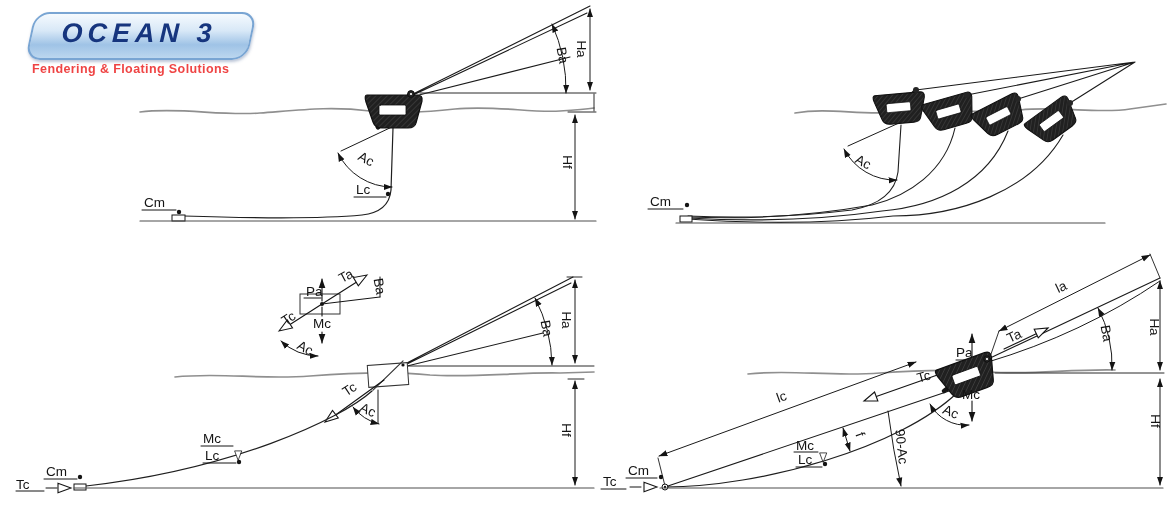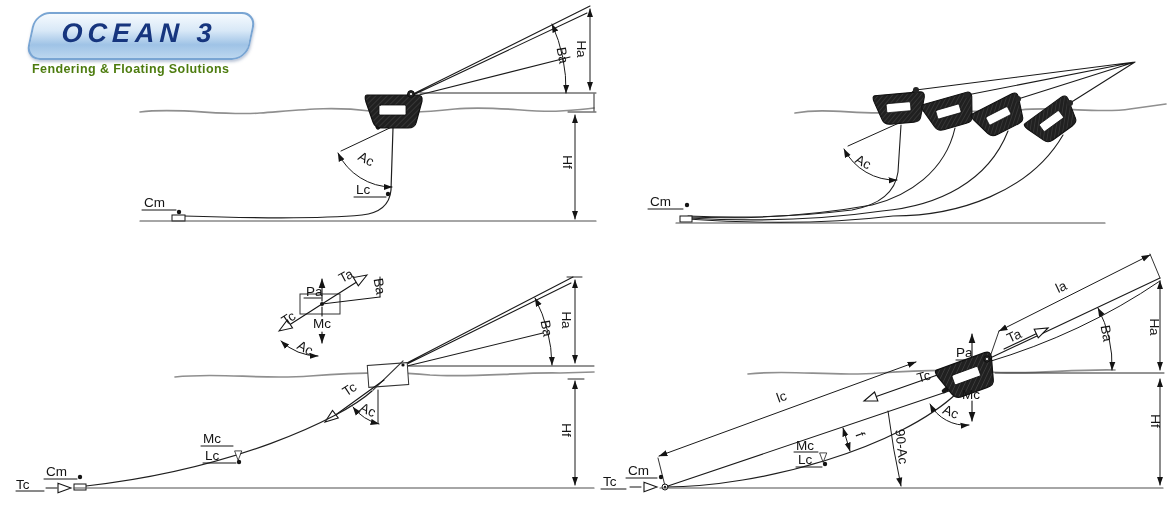--- a/index.html
+++ b/index.html
@@ -19,21 +19,21 @@
     font-size:12.5px;font-weight:bold;letter-spacing:.4px;}
 </style>
 </head>
 <body>
 
 <div id="stage">
 
   <div id="logo">
     <div id="logo-plate"></div>
     <div id="logo-brand" style="color: rgb(22, 53, 126);">OCEAN 3</div>
-    <div id="logo-tagline" style="color: #4d7c0f;">Fendering &amp; Floating Solutions</div>
+    <div id="logo-tagline" style="color: #ef4444;">Fendering &amp; Floating Solutions</div>
   </div>
 
   <svg width="1169" height="518" viewBox="0 0 1169 518">
     <defs>
       <marker id="arw" markerWidth="10" markerHeight="8" refX="8.4" refY="3.5" orient="auto-start-reverse">
         <path d="M0,0.4 L8.8,3.5 L0,6.6 Z" fill="#141414"></path>
       </marker>
       <pattern id="hatch" width="4" height="4" patternUnits="userSpaceOnUse" patternTransform="rotate(45)">
         <rect width="4" height="4" fill="#202020"></rect>
         <line x1="0" y1="0" x2="0" y2="4" stroke="#454545" stroke-width="1.2"></line>

